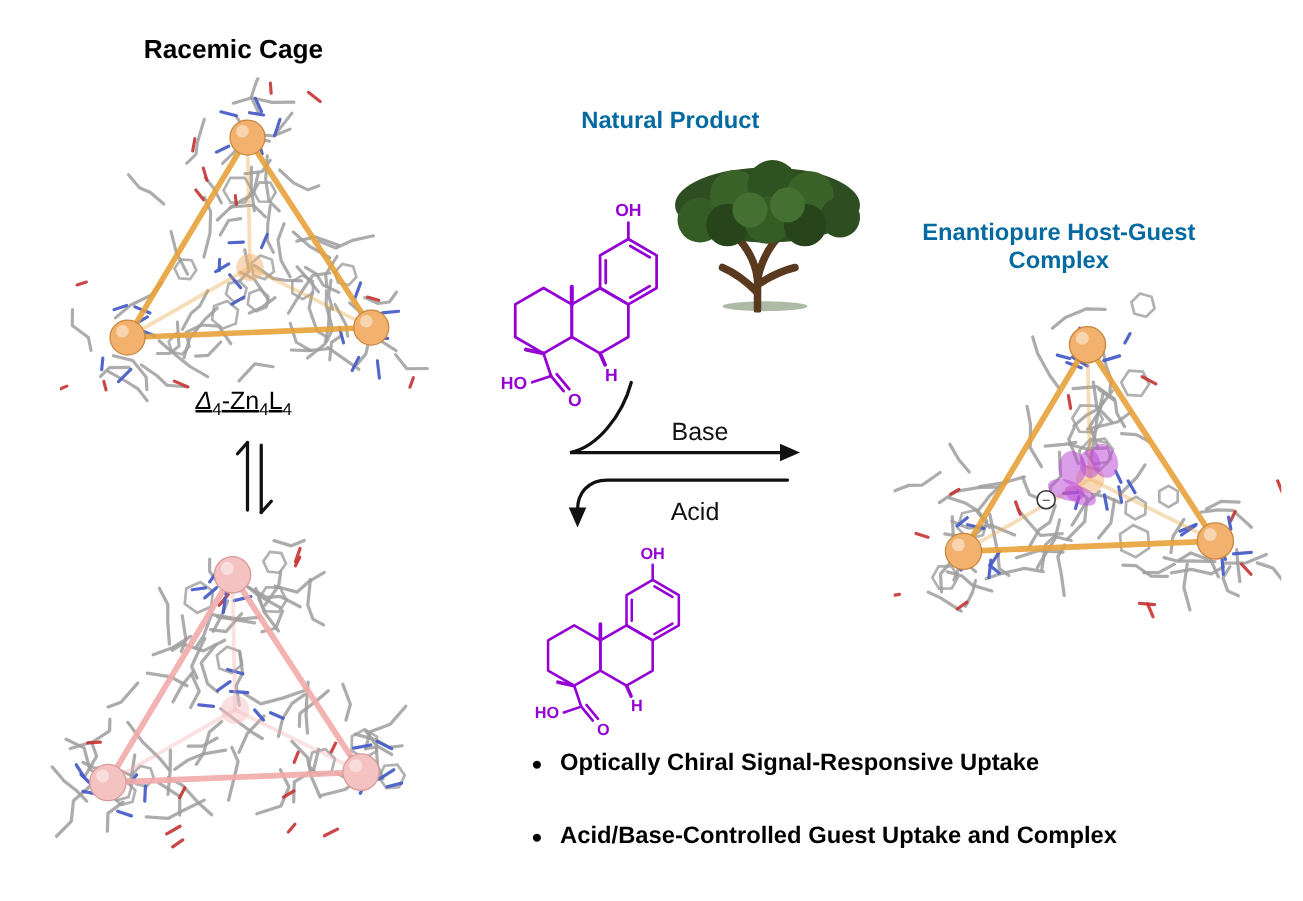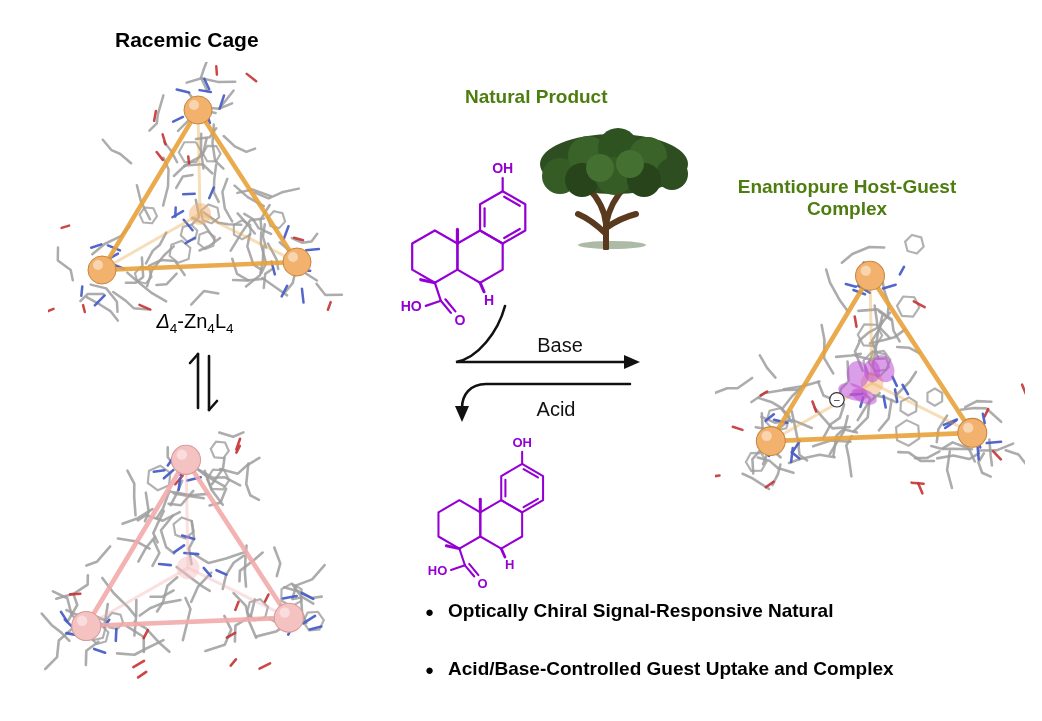--- a/index.html
+++ b/index.html
@@ -1,30 +1,30 @@
 <!DOCTYPE html>
 <html><head>
 <meta charset="utf-8">
 <style>
   html,body{margin:0;padding:0;background:#ffffff;}
   .canvas{position:relative;width:1042px;height:721px;background:#fff;overflow:hidden;
           font-family:"Liberation Sans","DejaVu Sans",sans-serif;color:#111;}
   .abs{position:absolute;}
   .title{font-weight:bold;font-size:21px;color:#000;}
-  .subtitle{font-weight:bold;font-size:19px;color:#4d7c0f;}
+  .subtitle{font-weight:bold;font-size:19px;color:#0369a1;}
   .formula{font-size:20px;color:#000;text-align:center;}
   .formula sub{font-size:68%;}
   .center{text-align:center;}
   .bullet-row{display:flex;align-items:flex-start;gap:14px;font-weight:bold;font-size:19px;color:#000;}
   .bullet-dot{font-size:15px;line-height:23px;}
   svg{display:block;}
   
   #racemic-title{left:115px;top:28px;}
   #cage-delta-svg{left:48px;top:62px;}
-  #delta-label{left:90px;top:310px;width:210px;}
+  #delta-label{left:90px;top:310px;width:210px;text-decoration:underline;}
   #equilibrium-svg{left:182px;top:346px;}
   #cage-lambda-svg{left:30px;top:410px;}
   #lambda-label{left:130px;top:664px;width:210px;}
   #natural-title{left:465px;top:86px;}
   #mol1{left:388px;top:148px;}
   #tree-svg{left:522px;top:124px;}
   #arrows-svg{left:440px;top:300px;}
   #mol2{left:416px;top:424px;}
   #complex-title{left:722px;top:176px;width:250px;}
   #cage-complex-svg{left:715px;top:226px;}
@@ -499,20 +499,20 @@
       <circle cx="146" cy="43" r="5" fill="#fff" opacity="0.45"></circle>
       <circle cx="54" cy="208" r="14" fill="#F2B26E" stroke="#C8853E" stroke-width="1"></circle>
       <circle cx="50" cy="203" r="5" fill="#fff" opacity="0.45"></circle>
       <circle cx="249" cy="200" r="14" fill="#F2B26E" stroke="#C8853E" stroke-width="1"></circle>
       <circle cx="245" cy="195" r="5" fill="#fff" opacity="0.45"></circle>
     </svg>
 
 
   <div id="bullet-1" class="abs bullet-row">
     <span class="bullet-dot">●</span>
-    <span>Optically Chiral Signal-Responsive Natural</span>
+    <span>Optically Chiral Signal-Responsive Uptake</span>
   </div>
   <div id="bullet-2" class="abs bullet-row">
     <span class="bullet-dot">●</span>
     <span>Acid/Base-Controlled Guest Uptake and Complex</span>
   </div>
 
 </div>
 
 </body></html>

